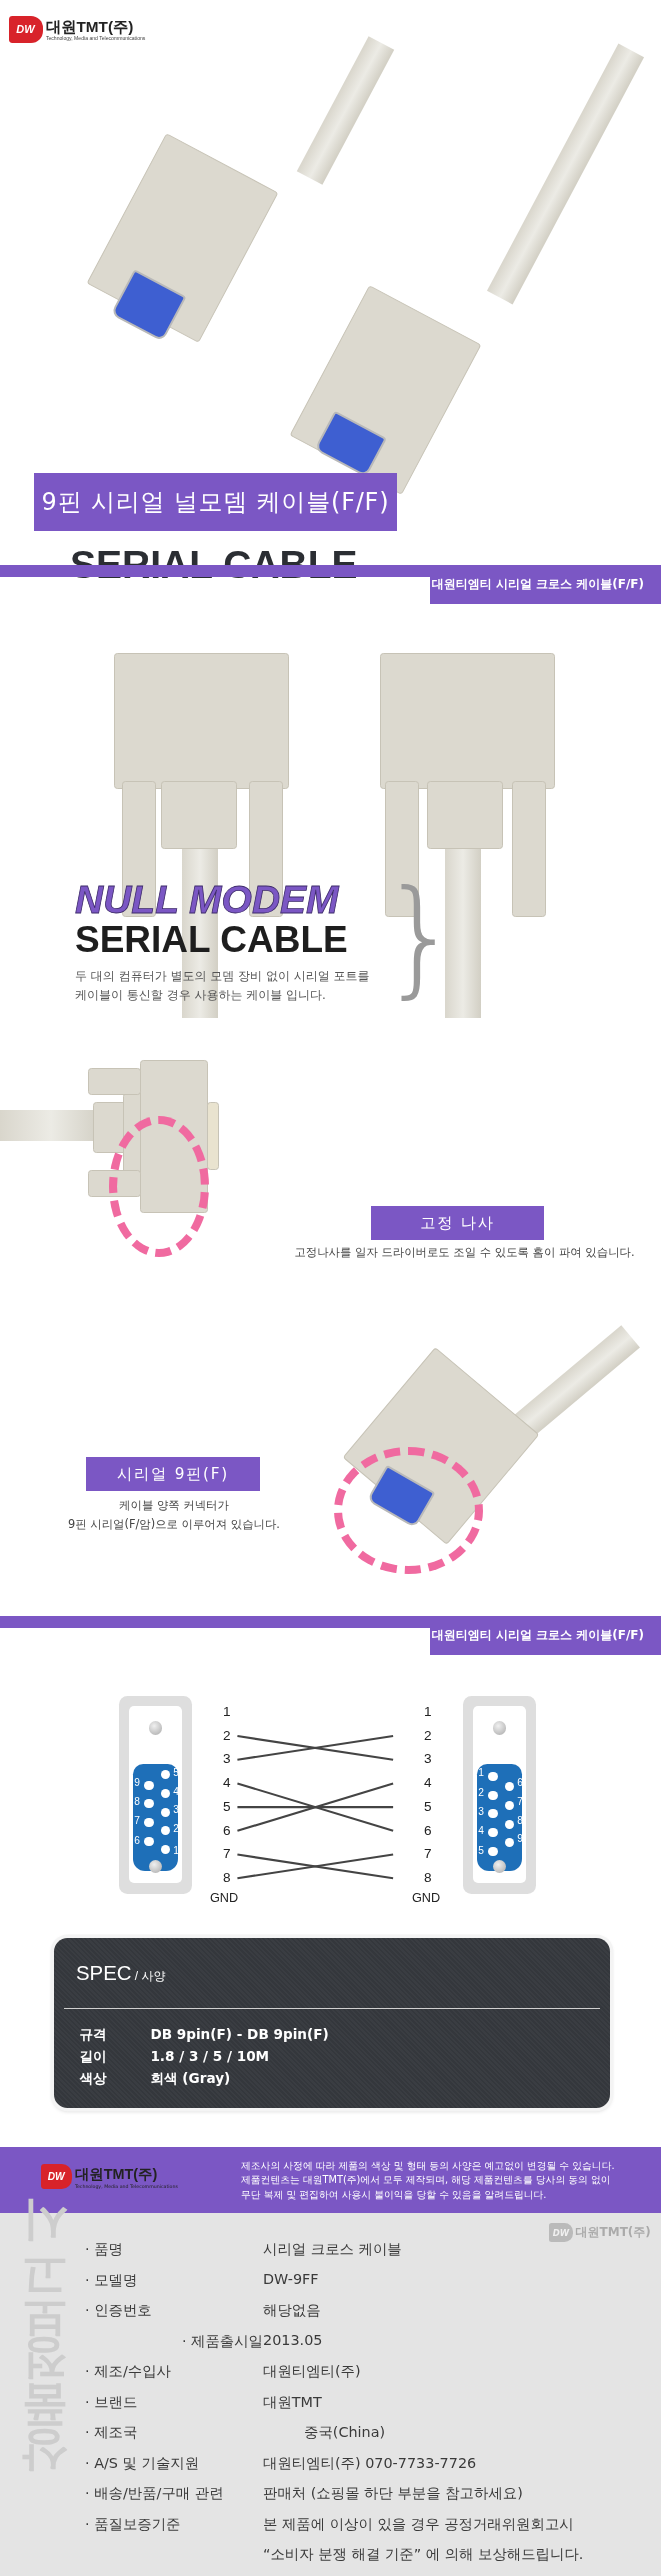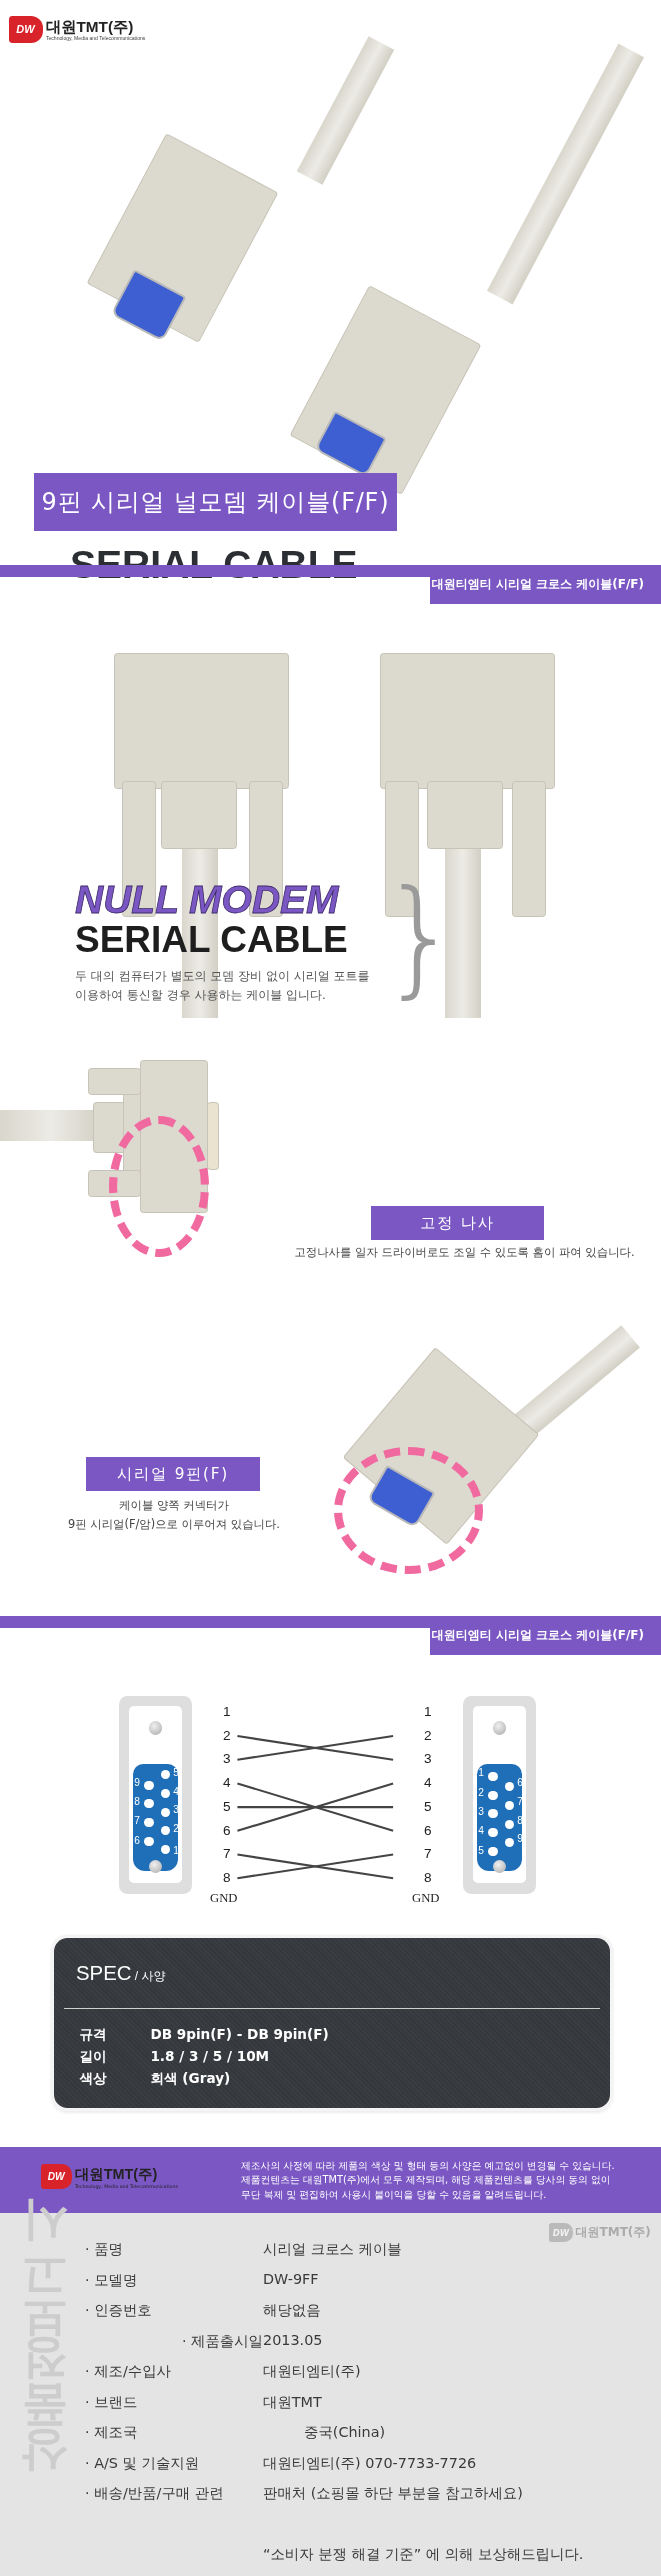--- a/index.html
+++ b/index.html
@@ -42,21 +42,21 @@
   .label-desc { font-size: 11.4px; color: #444; line-height: 18.7px; text-align: center; }
 
   
   .db-frame { position: absolute; width: 73px; height: 198px; background: #dedede; border-radius: 8.5px; padding: 10.2px; }
   .db-frame .inner { width: 100%; height: 100%; background: #fff; border-radius: 5.1px; position: relative; }
   .db-screw { position: absolute; left: 50%; width: 13.6px; height: 13.6px; margin-left: -6.8px; border-radius: 50%; background: radial-gradient(circle at 40% 35%, #f0f0f0, #a8a8a8); }
   .db-body { position: absolute; left: 3.4px; right: 3.4px; top: 58px; height: 107px; background: #1e6fb8; border-radius: 10.2px 10.2px 12px 12px; }
   .pin { position: absolute; width: 9.3px; height: 9.3px; background: #fff; border-radius: 50%; }
   .pinlbl { position: absolute; font-size: 10.2px; color: #fff; font-family: "Liberation Sans", sans-serif; }
   .pnum { position: absolute; font-size: 13.6px; color: #222; font-family: "Liberation Sans", sans-serif; }
-  .gnd { position: absolute; font-size: 12.7px; color: #222; font-family: Liberation Serif, serif; }
+  .gnd { position: absolute; font-size: 12.7px; color: #222; font-family: Liberation Sans, sans-serif; }
 
   
   .spec { left: 54px; top: 1938px; width: 556px; height: 170px; border-radius: 13.6px; background: repeating-linear-gradient(45deg, #3a3d42 0 1.7px, #34373c 1.7px 3.4px); box-shadow: 0 0 0 3.4px #f4f4f4, 0 1.7px 5.1px rgba(0,0,0,.3); color: #fff; }
   .spec .head { position: absolute; left: 22px; top: 24px; font-size: 20.4px; font-family: "Liberation Sans", sans-serif; }
   .spec .head small { font-size: 12px; }
   .spec .rule { position: absolute; left: 10.2px; right: 10.2px; top: 70px; height: 0.8px; background: #cfcfcf; }
   .spec .row { position: absolute; left: 25.4px; font-size: 13.6px; font-weight: bold; display: flex; }
   .spec .row .k { width: 71px; }
   .spec .row .v { font-weight: bold; }
 
@@ -114,21 +114,21 @@
   <div class="connector" style="left:122px;top:170px;width:34px;height:136px;"></div>
   <div class="connector" style="left:249px;top:170px;width:34px;height:136px;"></div>
   <div class="connector" style="left:385px;top:170px;width:34px;height:136px;"></div>
   <div class="connector" style="left:512px;top:170px;width:34px;height:136px;"></div>
 </div>
 
 <div class="abs nm-title">NULL MODEM</div>
 <div class="abs nm-sub">SERIAL CABLE</div>
 <div class="abs nm-desc">
   <div>두 대의 컴퓨터가 별도의 모뎀 장비 없이 시리얼 포트를</div>
-  <div>이용하여 통신할 경우 사용하는 케이블 입니다.</div>
+  <div>케이블이 통신할 경우 사용하는 케이블 입니다.</div>
 </div>
 <div class="abs brace">}</div>
 
 <div class="abs photo" style="left:0;top:1051px;width:339px;height:170px;">
   <div class="cable" style="left:0;top:59px;width:102px;height:30.5px;"></div>
   <div class="connector" style="left:93px;top:51px;width:42px;height:51px;"></div>
   <div class="connector" style="left:123px;top:42px;width:85px;height:93px;"></div>
   <div class="connector" style="left:140px;top:8.5px;width:68px;height:153px;"></div>
   <div class="connector" style="left:88px;top:17px;width:53px;height:27px;"></div>
   <div class="connector" style="left:88px;top:119px;width:53px;height:27px;"></div>
@@ -311,18 +311,22 @@
       <span class="v">중국(China)</span>
     </div>
   <div class="row" style="top:241px;">
       <span class="k">· A/S 및 기술지원</span>
       <span class="v">대원티엠티(주) 070-7733-7726</span>
     </div>
   <div class="row" style="top:271px;">
       <span class="k">· 배송/반품/구매 관련</span>
       <span class="v">판매처 (쇼핑몰 하단 부분을 참고하세요)</span>
     </div>
+  <div class="row" style="top:302px;">
+      <span class="k">· 품질보증기준</span>
+      <span class="v">본 제품에 이상이 있을 경우 공정거래위원회고시</span>
+    </div>
   <div class="row" style="top:332px;">
       <span class="k"></span>
       <span class="v">“소비자 분쟁 해결 기준” 에 의해 보상해드립니다.</span>
     </div>
 </div>
 
 
 </body></html>

